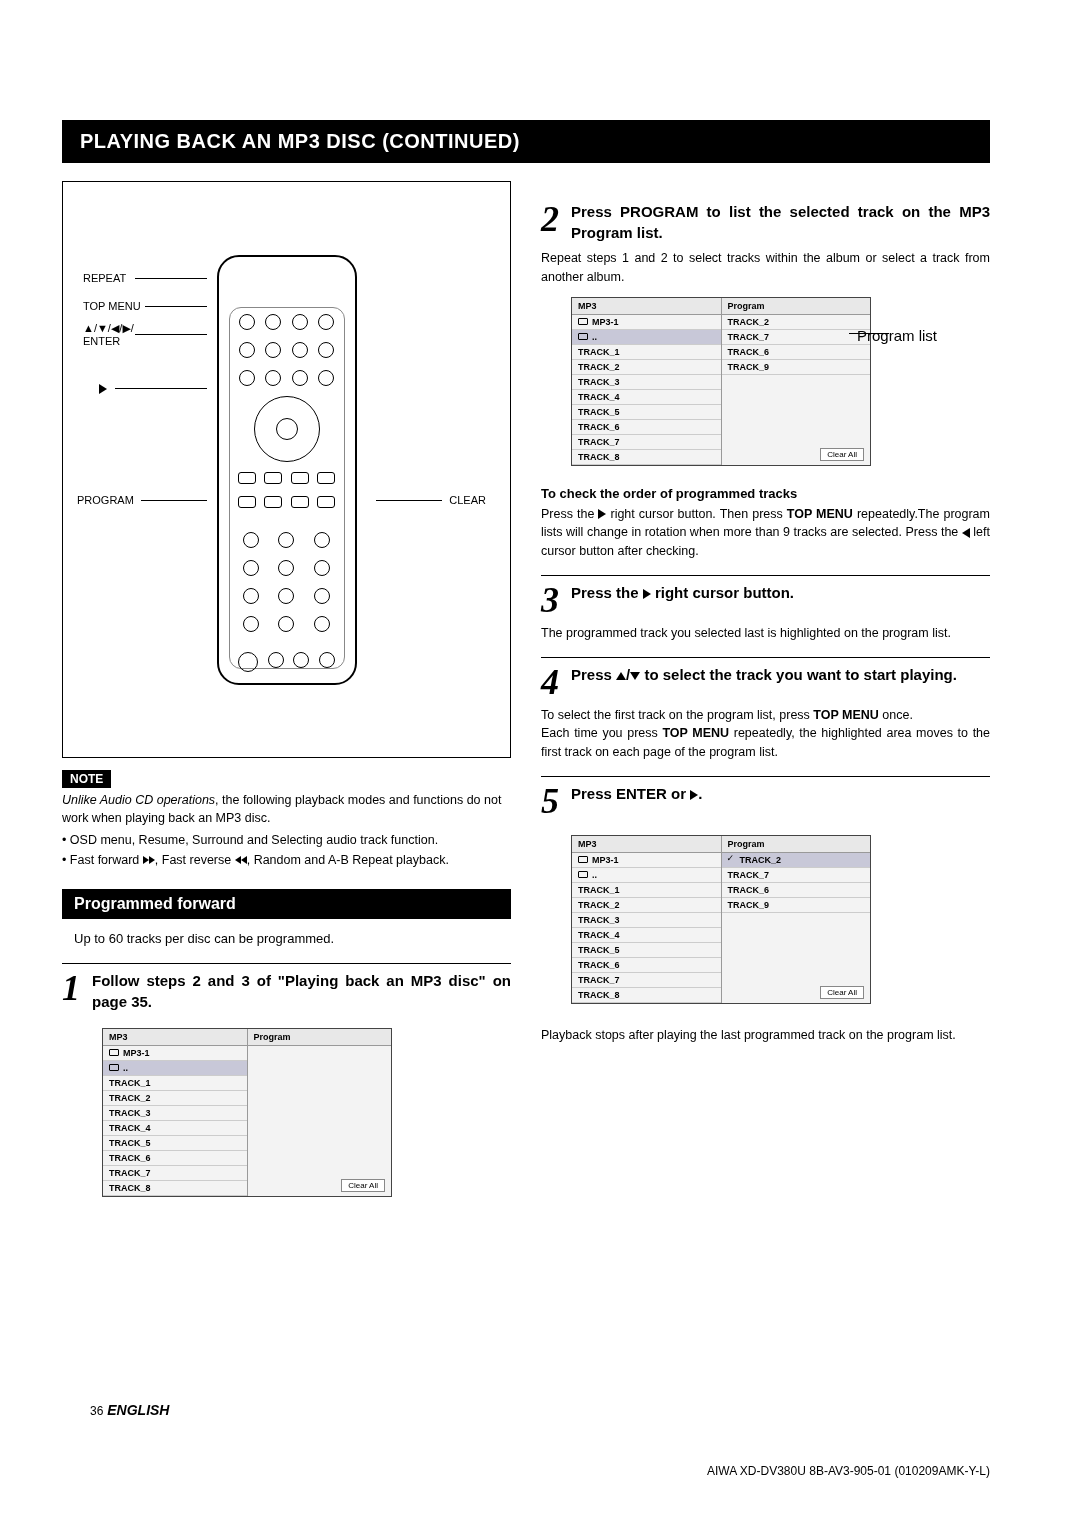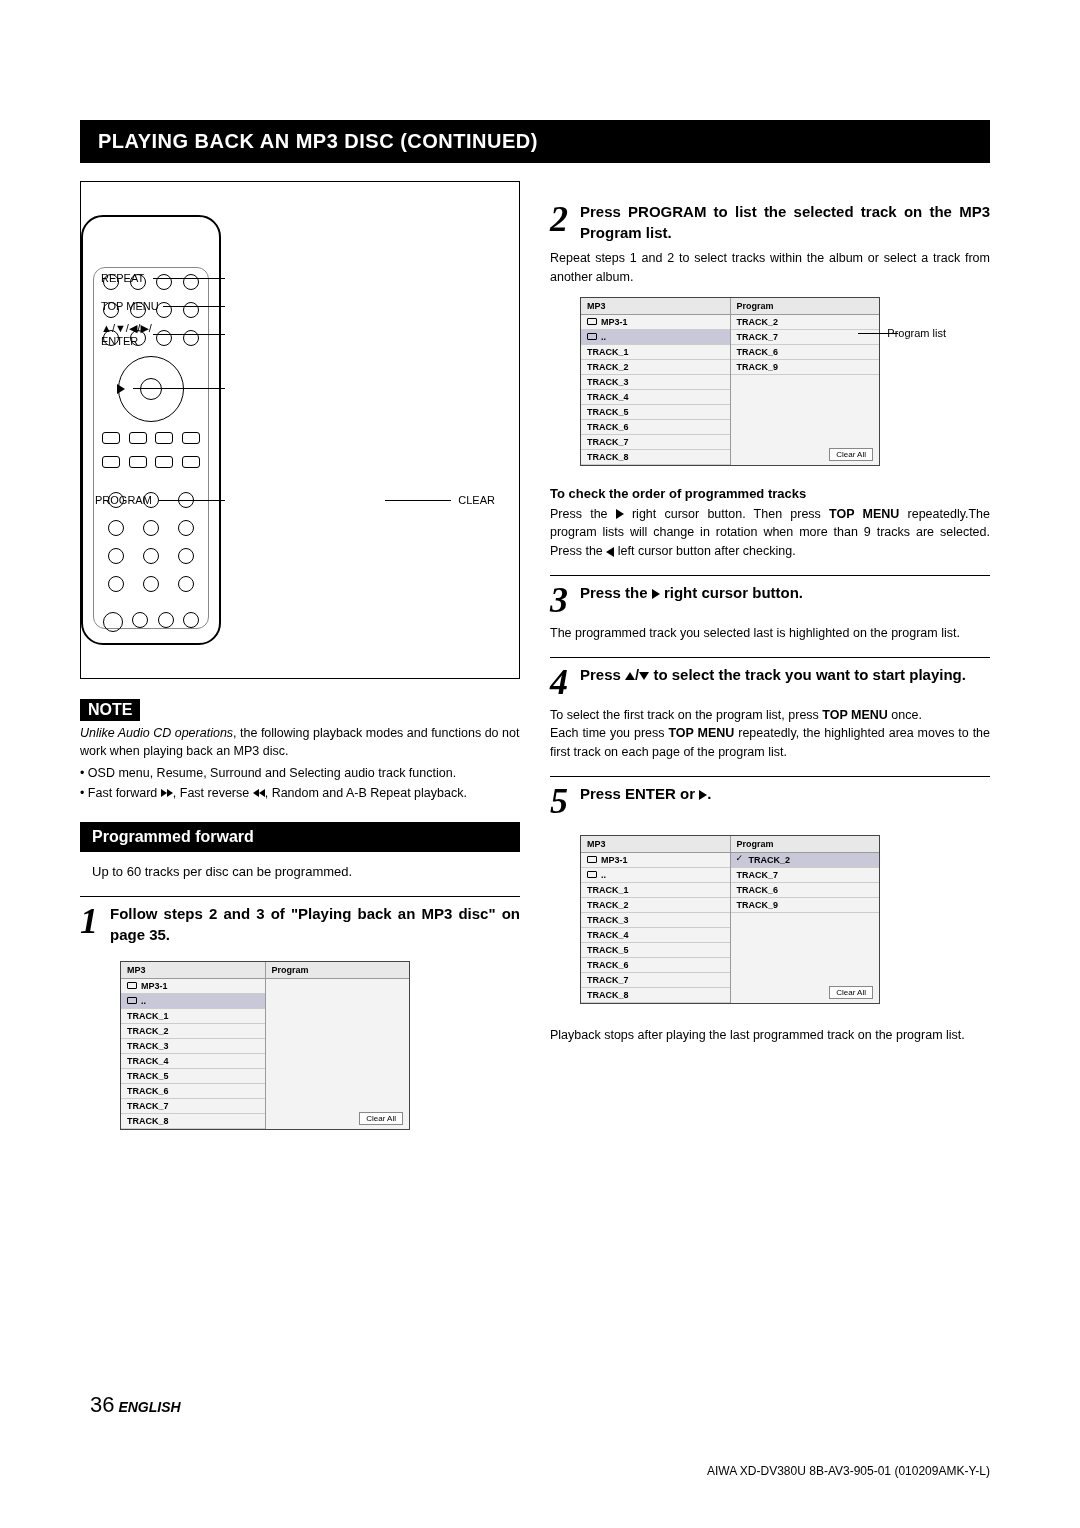--- a/index.html
+++ b/index.html
@@ -6,21 +6,21 @@
   body {
     font-family: Arial, Helvetica, sans-serif;
     background: #fff;
     width: 1080px;
     height: 1528px;
     position: relative;
     font-size: 14px;
     color: #000;
   }
   .page {
-    padding: 120px 90px 60px 80px;
+    padding: 120px 90px 60px 62px;
   }
   .title-bar {
     background: #000;
     color: #fff;
     font-weight: bold;
     font-size: 20px;
     padding: 10px 18px;
     margin-bottom: 18px;
     letter-spacing: 0.5px;
   }
@@ -28,25 +28,25 @@
     display: flex;
     gap: 30px;
   }
   .col {
     flex: 1;
     min-width: 0;
   }
   .remote-wrap {
     position: relative;
     border: 1.5px solid #000;
-    height: 498px;
-    margin-bottom: 20px;
+    height: 577px;
+    margin-bottom: 12px;
     display: flex;
     align-items: center;
-    justify-content: flex-start;
+    justify-content: center;
   }
   .remote {
     width: 140px;
     height: 430px;
     border: 2px solid #000;
     border-radius: 22px;
     position: relative;
     background: #fff;
   }
   .remote-inner {
@@ -61,21 +61,21 @@
   .rbtn.lg { width:20px; height:20px; }
   .dpad {
     width: 66px; height: 66px; margin: 4px auto; position:relative;
   }
   .dpad-ring { position:absolute; inset:0; border:1.5px solid #000; border-radius:50%; }
   .dpad-c { position:absolute; top:22px; left:22px; width:22px; height:22px; border:1.5px solid #000; border-radius:50%; }
   .lbl { position:absolute; font-size:11px; white-space:nowrap; }
   .lbl-line { position:absolute; border-top:1px solid #000; }
   .note-box {
     background:#000; color:#fff; display:inline-block;
-    font-size:16px; font-weight:bold; padding:2px 8px; margin-bottom:4px;
+    font-size:12px; font-weight:bold; padding:2px 8px; margin-bottom:4px;
   }
   .note-text { font-size:12.5px; line-height:1.4; margin-bottom:4px; }
   .note-text i { }
   .bullet { font-size:12.5px; line-height:1.45; padding-left:8px; text-indent:-8px; margin-bottom:2px;}
   .section-head {
     background:#000; color:#fff; font-weight:bold; font-size:16px;
     padding:6px 12px; margin: 20px 0 10px 0;
   }
   .body-text { font-size:13px; line-height:1.5; margin: 8px 12px; }
   .step { display:flex; gap:12px; margin: 14px 0 6px 0; border-top: 1.5px solid #000; padding-top:6px; align-items:flex-start;}
@@ -100,27 +100,27 @@
   .os-col { flex:1; border-right:1px solid #999; overflow:hidden;}
   .os-col:last-child { border-right:none; position:relative;}
   .os-row { padding:2px 6px; border-bottom:1px solid #ccc; display:flex; align-items:center; gap:4px;}
   .os-row.hl { background:#c8c8d8;}
   .folder { display:inline-block; width:10px; height:7px; border:1px solid #000; border-radius:1px; position:relative;}
   .clearall { position:absolute; bottom:4px; right:6px; border:1px solid #888; background:#fff; padding:1px 6px; font-size:8px;}
   .chk { display:inline-block; width:8px; height:8px; position:relative;}
   .chk::after { content:"✓"; font-size:9px; position:absolute; top:-3px; left:-1px;}
   .subhead { font-weight:bold; font-size:13px; margin-top:10px; margin-bottom:4px;}
   .body-just { font-size:12.5px; line-height:1.5; text-align:justify;}
-  .annot { position:absolute; font-size:11px; }
+  .annot { position:absolute; font-size:15px; }
   .annot-line { position:absolute; border-top:1px solid #000;}
   .page-foot {
     position:absolute; bottom: 110px; left: 90px; right:90px;
     font-size:14px;
   }
-  .page-num { font-size:22px; }
+  .page-num { font-size:12px; }
   .doc-id { position:absolute; bottom:50px; right:90px; font-size:12px;}
   .os-wrap { position:relative; display:inline-block;}
 </style>
 </head>
 <body>
 
 <div class="page">
   <div class="title-bar">PLAYING BACK AN MP3 DISC (CONTINUED)</div>
 
   <div class="columns">

